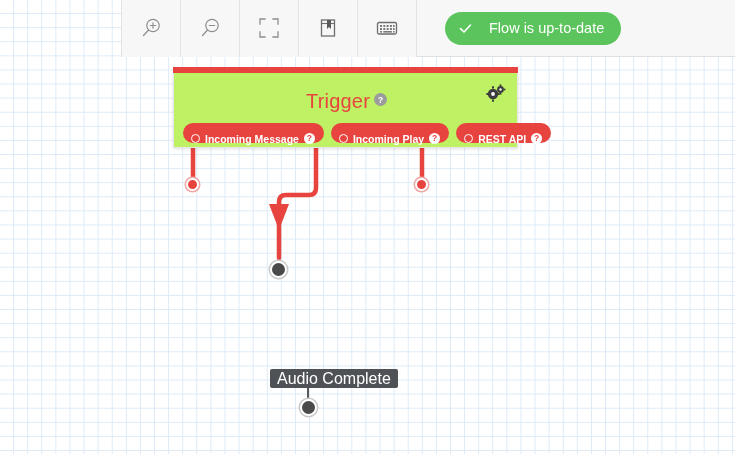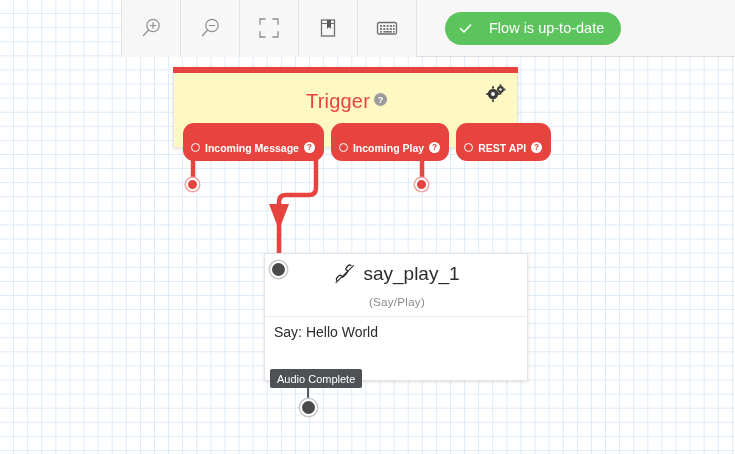--- a/index.html
+++ b/index.html
@@ -75,21 +75,21 @@
     left: 0; top: 0;
     width: 735px; height: 454px;
     pointer-events: none;
   }
 
   
   #trigger-card {
     position: absolute;
     left: 173px; top: 73px;
     width: 345px; height: 75px;
-    background: #fef9c3;
+    background: #bef264;
     border: 1px solid #e6e6e6;
     border-top: none;
     box-shadow: 0 1px 3px rgba(0,0,0,0.13);
   }
   #trigger-card .top-bar {
     position: absolute;
     left: -1px; top: -6px;
     width: 345px; height: 6px;
     background: #e8443f;
   }
@@ -114,21 +114,21 @@
     cursor: pointer;
   }
 
   .pill-row {
     position: absolute;
     left: 9px; top: 50px;
     display: flex;
     gap: 7px;
   }
   .trigger-pill {
-    height: 38px;
+    height: 20px;
     background: #e8443f;
     border-radius: 11px;
     display: flex;
     align-items: center;
     gap: 5px;
     padding: 11px 9px 0 8px;
     color: #ffffff;
     font-size: 10.5px;
     font-weight: bold;
     white-space: nowrap;
@@ -206,21 +206,21 @@
   }
   #say-in-dot { left: 270px; top: 261px; }
   #say-out-dot { left: 300px; top: 399px; }
 
   #audio-complete-label {
     position: absolute;
     left: 270px; top: 369px;
     height: 19px;
     background: #4e5256;
     color: #ffffff;
-    font-size: 11px;
+    font-size: 16px;
     padding: 0 7px;
     display: flex;
     align-items: center;
     border-radius: 2px;
     white-space: nowrap;
     cursor: pointer;
   }
 
   .red-endpoint {
     position: absolute;
@@ -360,32 +360,18 @@
         <span class="pill-help">?</span>
       </div>
       <div class="trigger-pill">
         <span class="pill-dot"></span>
         <span>REST API</span>
         <span class="pill-help">?</span>
       </div>
     </div>
   </div>
 
-  <div id="say-card">
-    <div id="say-title">
-      <svg width="22" height="20" viewBox="0 0 22 20">
-        <path d="M3,16.5 C2,15.5 2.4,14.2 3.4,13.3 L5.4,11.6 C6.1,11 6.9,11.2 7.4,11.8
-                 L8.6,13.2 C11.2,11.6 13,9.6 14,7.1 L12.5,6 C11.8,5.5 11.6,4.7 12.2,4
-                 L13.8,2 C14.7,0.9 16,0.6 17,1.6" fill="none" stroke="#2b2b2b" stroke-width="1.3" stroke-linecap="round" stroke-linejoin="round"></path>
-        <line x1="2" y1="18.6" x2="19.5" y2="1.6" stroke="#2b2b2b" stroke-width="1.1" stroke-linecap="round"></line>
-      </svg>
-      <span>say_play_1</span>
-    </div>
-    <div id="say-subtitle">(Say/Play)</div>
-    <div id="say-divider"></div>
-    <div id="say-body">Say: Hello World</div>
-  </div>
 
   <div class="node-dot" id="say-in-dot"></div>
   <div id="audio-complete-label">Audio Complete</div>
   <div class="node-dot" id="say-out-dot"></div>
 
 </div>
 
 </body></html>

